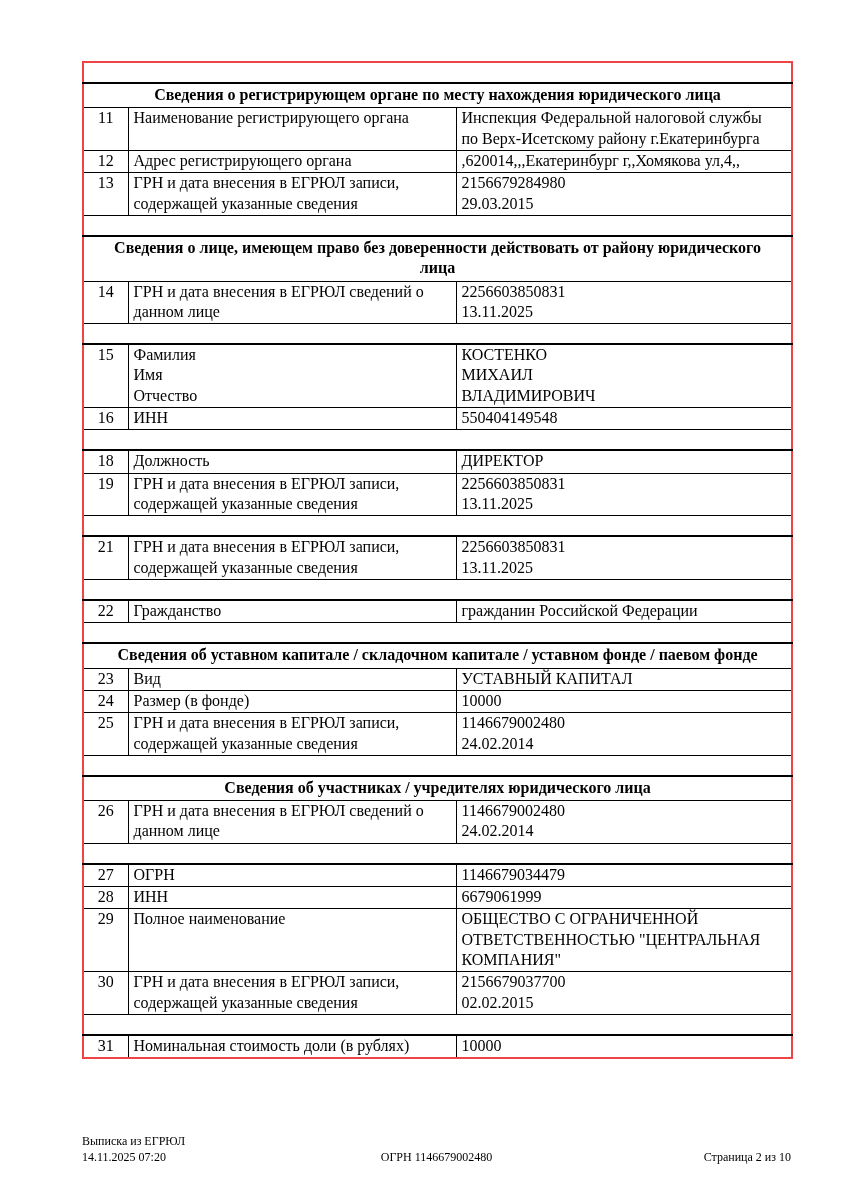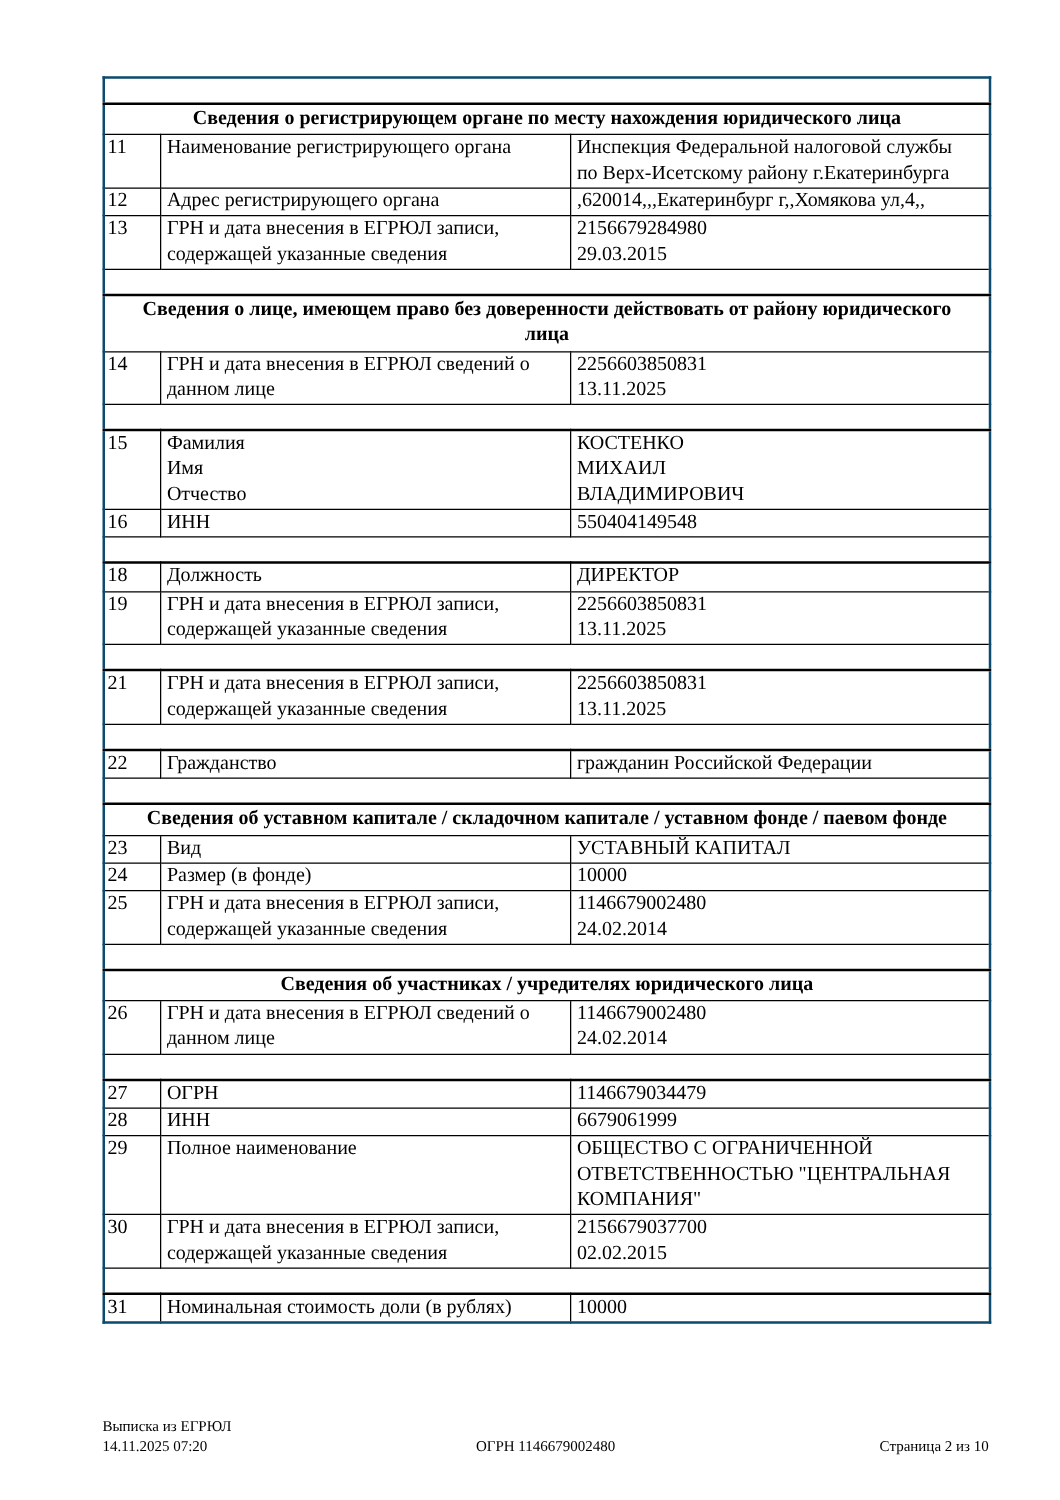--- a/index.html
+++ b/index.html
@@ -12,33 +12,33 @@
     font-family: "Liberation Serif", "DejaVu Serif", serif;
     overflow: hidden;
   }
   .doc-table {
     position: absolute;
     left: 82px;
     top: 61px;
     width: 709px;
     border-collapse: collapse;
     table-layout: fixed;
-    border: 2px solid #0c4a6e;
+    border: 2px solid #ef4444;
     font-size: 16px;
     line-height: 1.27;
   }
   .doc-table td {
     border: 1px solid #000;
     vertical-align: top;
     padding: 0 5px 1px 5px;
     white-space: pre-line;
     overflow: hidden;
   }
   .doc-table td.num {
-    text-align: left;
+    text-align: center;
     padding: 0 2px 1px 2px;
     margin-top: 20px;
   }
   .doc-table tr.spacer td {
     height: 19px;
     padding: 0;
     border-bottom: 2px solid #000;
   }
   .doc-table tr.section td {
     font-weight: bold;

